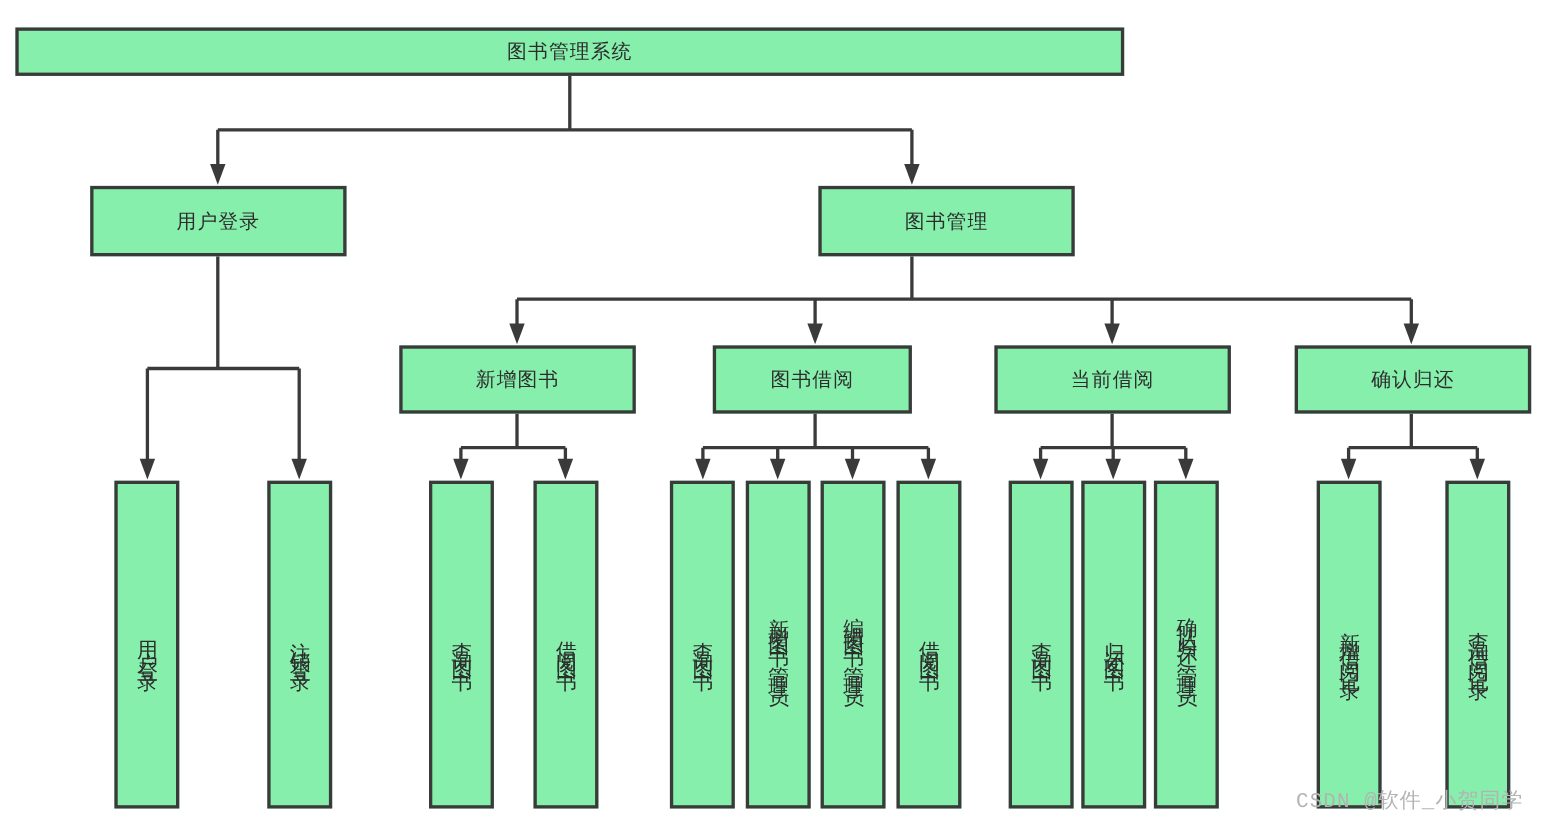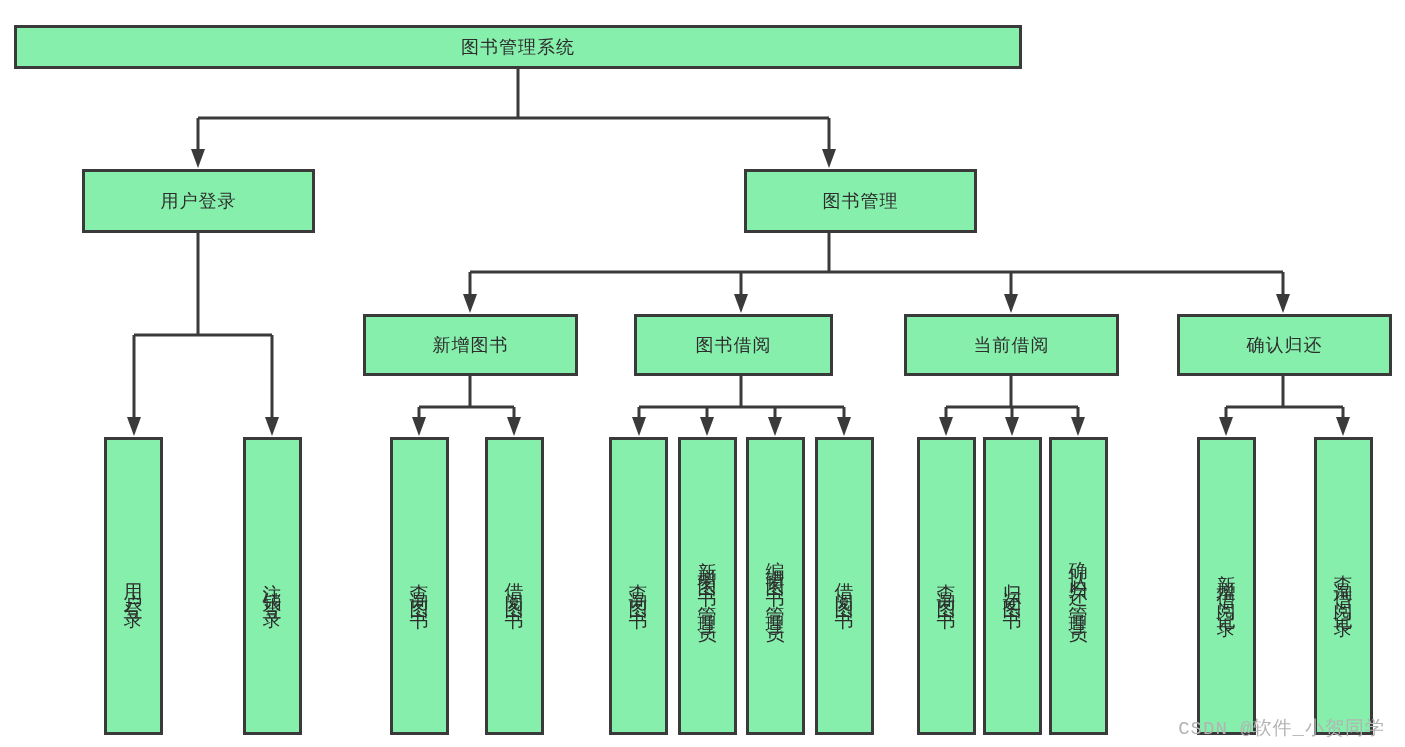--- a/index.html
+++ b/index.html
@@ -44,21 +44,21 @@
     font-size: 19px;
     line-height: 1;
     letter-spacing: 9px;
     white-space: nowrap;
   }
   
   .root      { left: 14px;   top: 25px;  width: 1008px; height: 44px; }
   .l2-a      { left: 82px;   top: 169px; width: 233px;  height: 64px; }
   .l2-b      { left: 744px;  top: 169px; width: 233px;  height: 64px; }
   .l3-a      { left: 363px;  top: 314px; width: 215px;  height: 62px; }
-  .l3-b      { left: 634px;  top: 314px; width: 199px;  height: 62px; }
+  .l3-b      { left: 648px;  top: 314px; width: 181px;  height: 62px; }
   .l3-c      { left: 904px;  top: 314px; width: 215px;  height: 62px; }
   .l3-d      { left: 1177px; top: 314px; width: 215px;  height: 62px; }
   .leaf      { top: 437px; width: 59px; height: 298px; }
   .lf-1  { left: 104px; }
   .lf-2  { left: 243px; }
   .lf-3  { left: 390px; }
   .lf-4  { left: 485px; }
   .lf-5  { left: 609px; }
   .lf-6  { left: 678px; }
   .lf-7  { left: 746px; }

